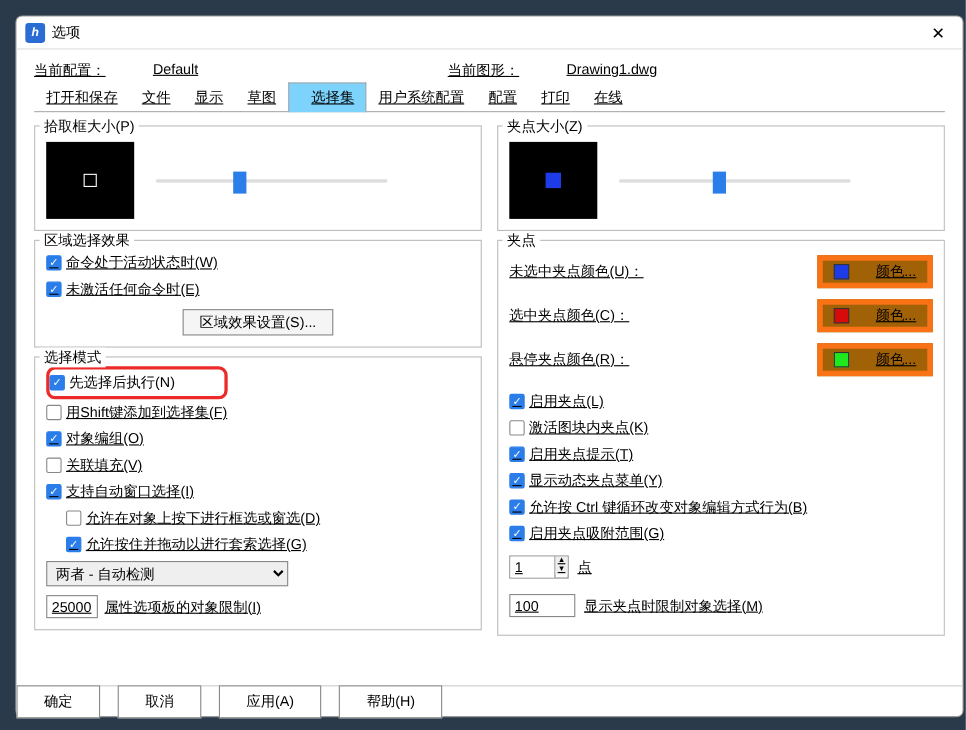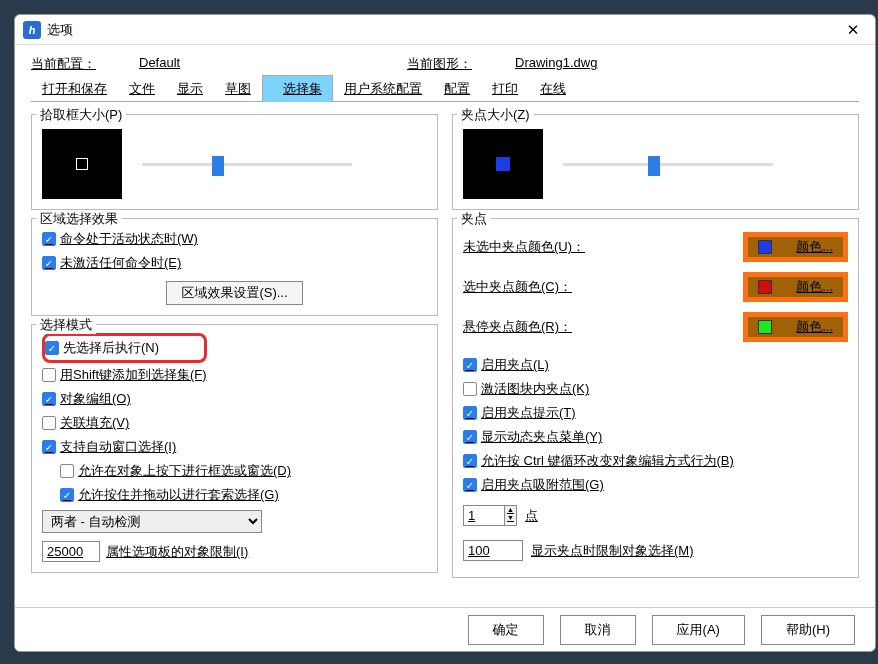--- a/index.html
+++ b/index.html
@@ -32,21 +32,21 @@
 .chk.on { background: #2b7de9; border-color: #2b7de9; }
 .chk.on::after { content: "✓"; }
 .indent1 { margin-left: 18px; }
 .btn { display: inline-block; padding: 2px 14px; border: 1px solid #888; background: #f5f5f5; cursor: pointer; }
 .btn-small { display: inline-flex; align-items: center; gap: 24px; padding: 1px 10px; border: 5px solid #f97316; background: #a16207; cursor: pointer; min-width: 80px; }
 .color-sw { width: 14px; height: 14px; border: 1px solid #333; }
 .color-row { display: flex; align-items: center; gap: 10px; padding: 5px 0; }
 .color-row .clabel { flex: 1; }
 select, input[type=text] { border: 1px solid #888; padding: 2px 4px; }
 .highlight { border: 3px solid #ec2a2a; border-radius: 8px; padding-right: 45px; }
-.footer { height: 44px; border-top: 1px solid #ccc; display: flex; justify-content: flex-end; align-items: center; gap: 16px; padding-right: 20px; }
+.footer { height: 28px; border-top: 1px solid #ccc; display: flex; justify-content: flex-start; align-items: center; gap: 16px; padding-right: 20px; }
 .footer .btn { padding: 5px 24px; background: #fff; }
 .spinner { display: inline-flex; border: 1px solid #888; }
 .spinner input { border: none; width: 40px; padding: 2px 4px; }
 .spinner .arrows { display: flex; flex-direction: column; border-left: 1px solid #888; }
 .spinner .arrows span { font-size: 7px; line-height: 8px; padding: 0 2px; background: #eee; }
 </style>
 </head>
 <body>
 
 <div class="outer">
@@ -128,21 +128,21 @@
                 <span>允许在对象上按下进行框选或窗选(D)</span>
               </div>
             <div class="check-row indent1">
                 <span class="chk on"></span>
                 <span>允许按住并拖动以进行套索选择(G)</span>
               </div>
             <select style="width:220px;margin-top:3px">
               <option>两者 - 自动检测</option>
             </select>
             <div style="margin-top:8px;display:flex;align-items:center;gap:6px">
-              <input type="text" style="width: 58px;" value="25000">
+              <input type="text" style="width: 47px;" value="25000">
               <span>属性选项板的对象限制(I)</span>
             </div>
           </div>
         </div>
 
         <div class="col">
           <div class="group">
             <div class="group-title">夹点大小(Z)</div>
             <div style="display:flex;align-items:center;padding-top:6px">
               <div class="preview">

